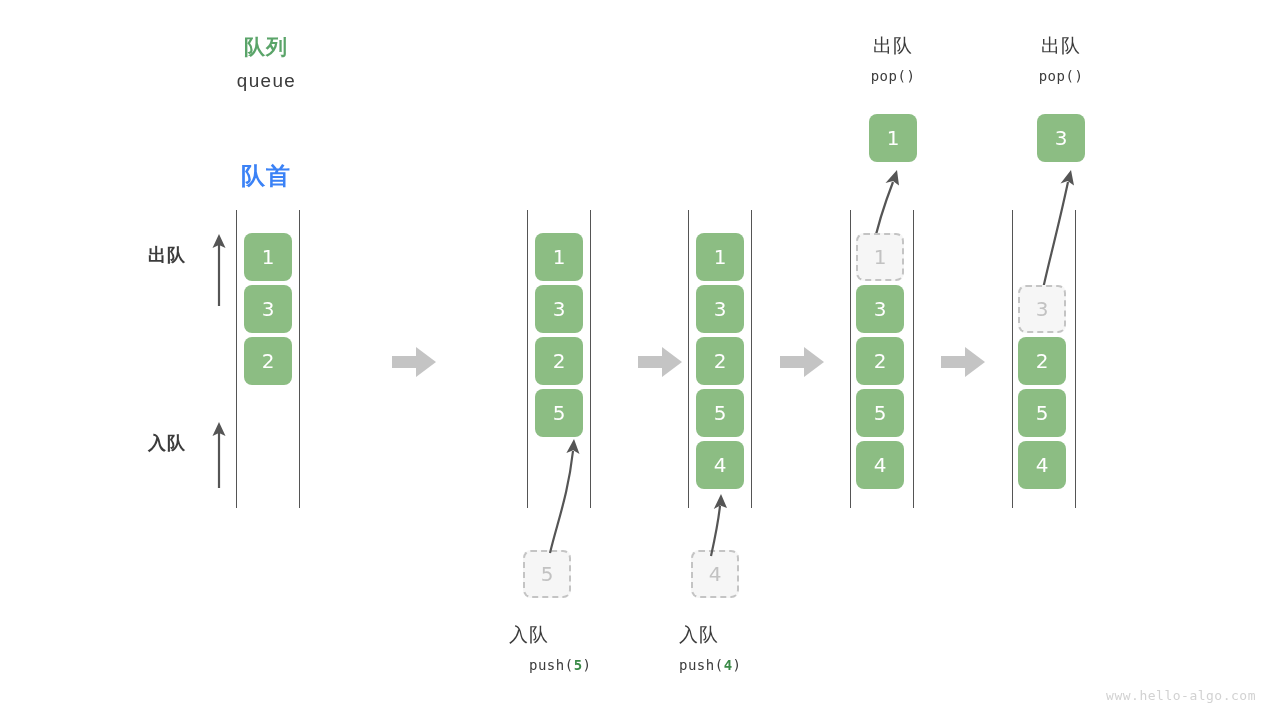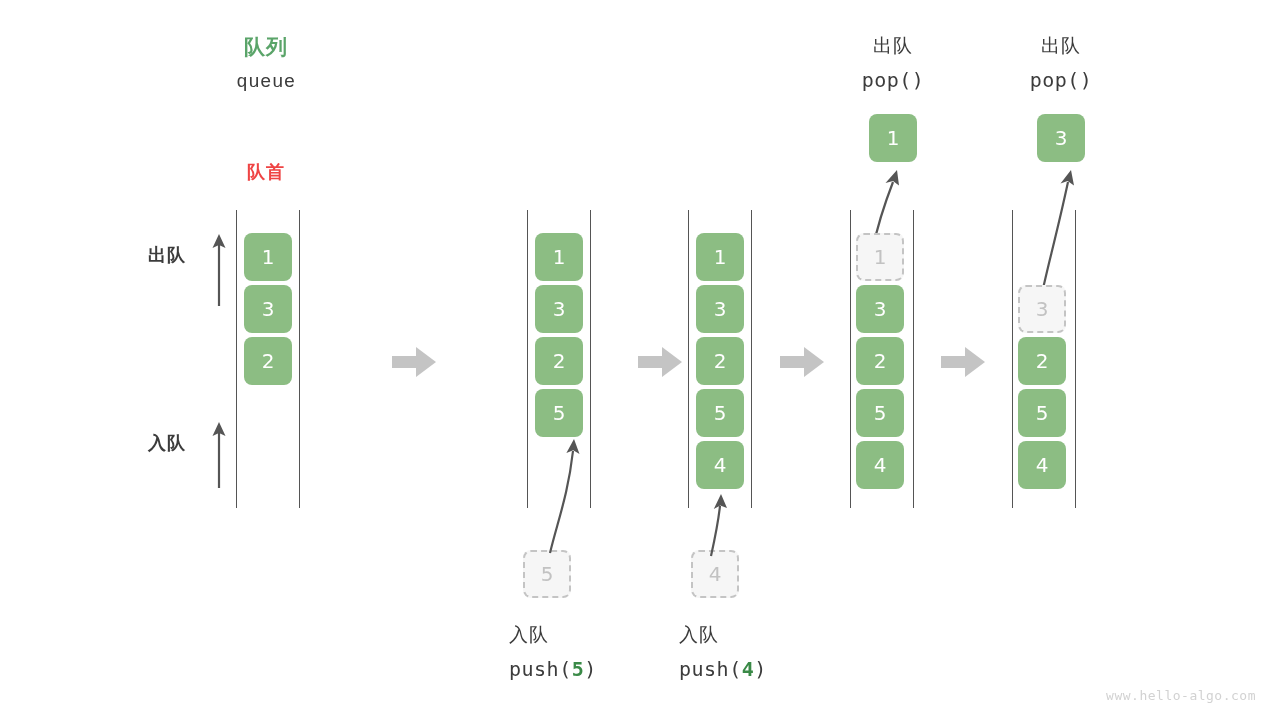--- a/index.html
+++ b/index.html
@@ -11,24 +11,24 @@
   #stage{position:relative;width:1280px;height:720px;}
 
   .abs{position:absolute;}
 
   
   .cn{font-family:Liberation Serif, serif;color:#3c3c3c;}
   .mono{font-family:"DejaVu Sans Mono","Liberation Mono",monospace;color:#3c3c3c;}
 
   .title-cn{font-size:21px;font-weight:bold;color:#5aa469;letter-spacing:1px;}
   .title-mono{font-size:19px;color:#3c3c3c;letter-spacing:0.5px;}
-  .head-label{font-size:18px;font-weight:bold;color:#ef4444;letter-spacing:1px;}
+  .head-label{font-size:24px;font-weight:bold;color:#3b82f6;letter-spacing:1px;}
   .side-label{font-size:18px;font-weight:bold;color:#3c3c3c;letter-spacing:1px;}
   .op-cn{font-size:19px;color:#3c3c3c;letter-spacing:1px;}
-  .op-mono{font-size:20px;color:#3c3c3c;letter-spacing:0.5px;}
+  .op-mono{font-size:14px;color:#3c3c3c;letter-spacing:0.5px;}
   .op-mono .num{color:#3a8a47;font-weight:bold;}
   .center{text-align:center;}
 
   
   .rail{position:absolute;width:1px;background:#555555;}
 
   
   .box{
     position:absolute;width:48px;height:48px;border-radius:8px;
     display:flex;align-items:center;justify-content:center;
@@ -100,21 +100,21 @@
     <div class="box filled abs" style="left:535px;top:389px;">5</div>
 
     <div class="box ghost abs" style="left:523px;top:550px;">5</div>
 
     <svg class="abs curve" style="left:520px;top:425px;" width="70" height="130">
       <path d="M30 128 C38 95, 48 70, 53 26" stroke="#555555" stroke-width="2.2" fill="none"></path>
       <path d="M54 14 L59.5 29 L53.2 25.2 L46.4 27.9 Z" fill="#555555"></path>
     </svg>
 
     <div class="abs cn op-cn" style="left:509px;top:622px;">入队</div>
-    <div class="abs mono op-mono" style="left:509px;top:657px;"><span>push(</span><span class="num">5</span><span>)</span></div>
+    <div class="abs mono op-mono" style="left:529px;top:657px;"><span>push(</span><span class="num">5</span><span>)</span></div>
   </div>
 
   <svg class="abs connector" style="left:638px;top:347px;" viewBox="0 0 44 30">
     <path d="M0 9 H24 V0 L44 15 L24 30 V21 H0 Z" fill="#c4c4c4"></path>
   </svg>
 
   <div>
     <div class="rail" style="left:688px;top:210px;height:298px;"></div>
     <div class="rail" style="left:751px;top:210px;height:298px;"></div>
     <div class="box filled abs" style="left:696px;top:233px;">1</div>

